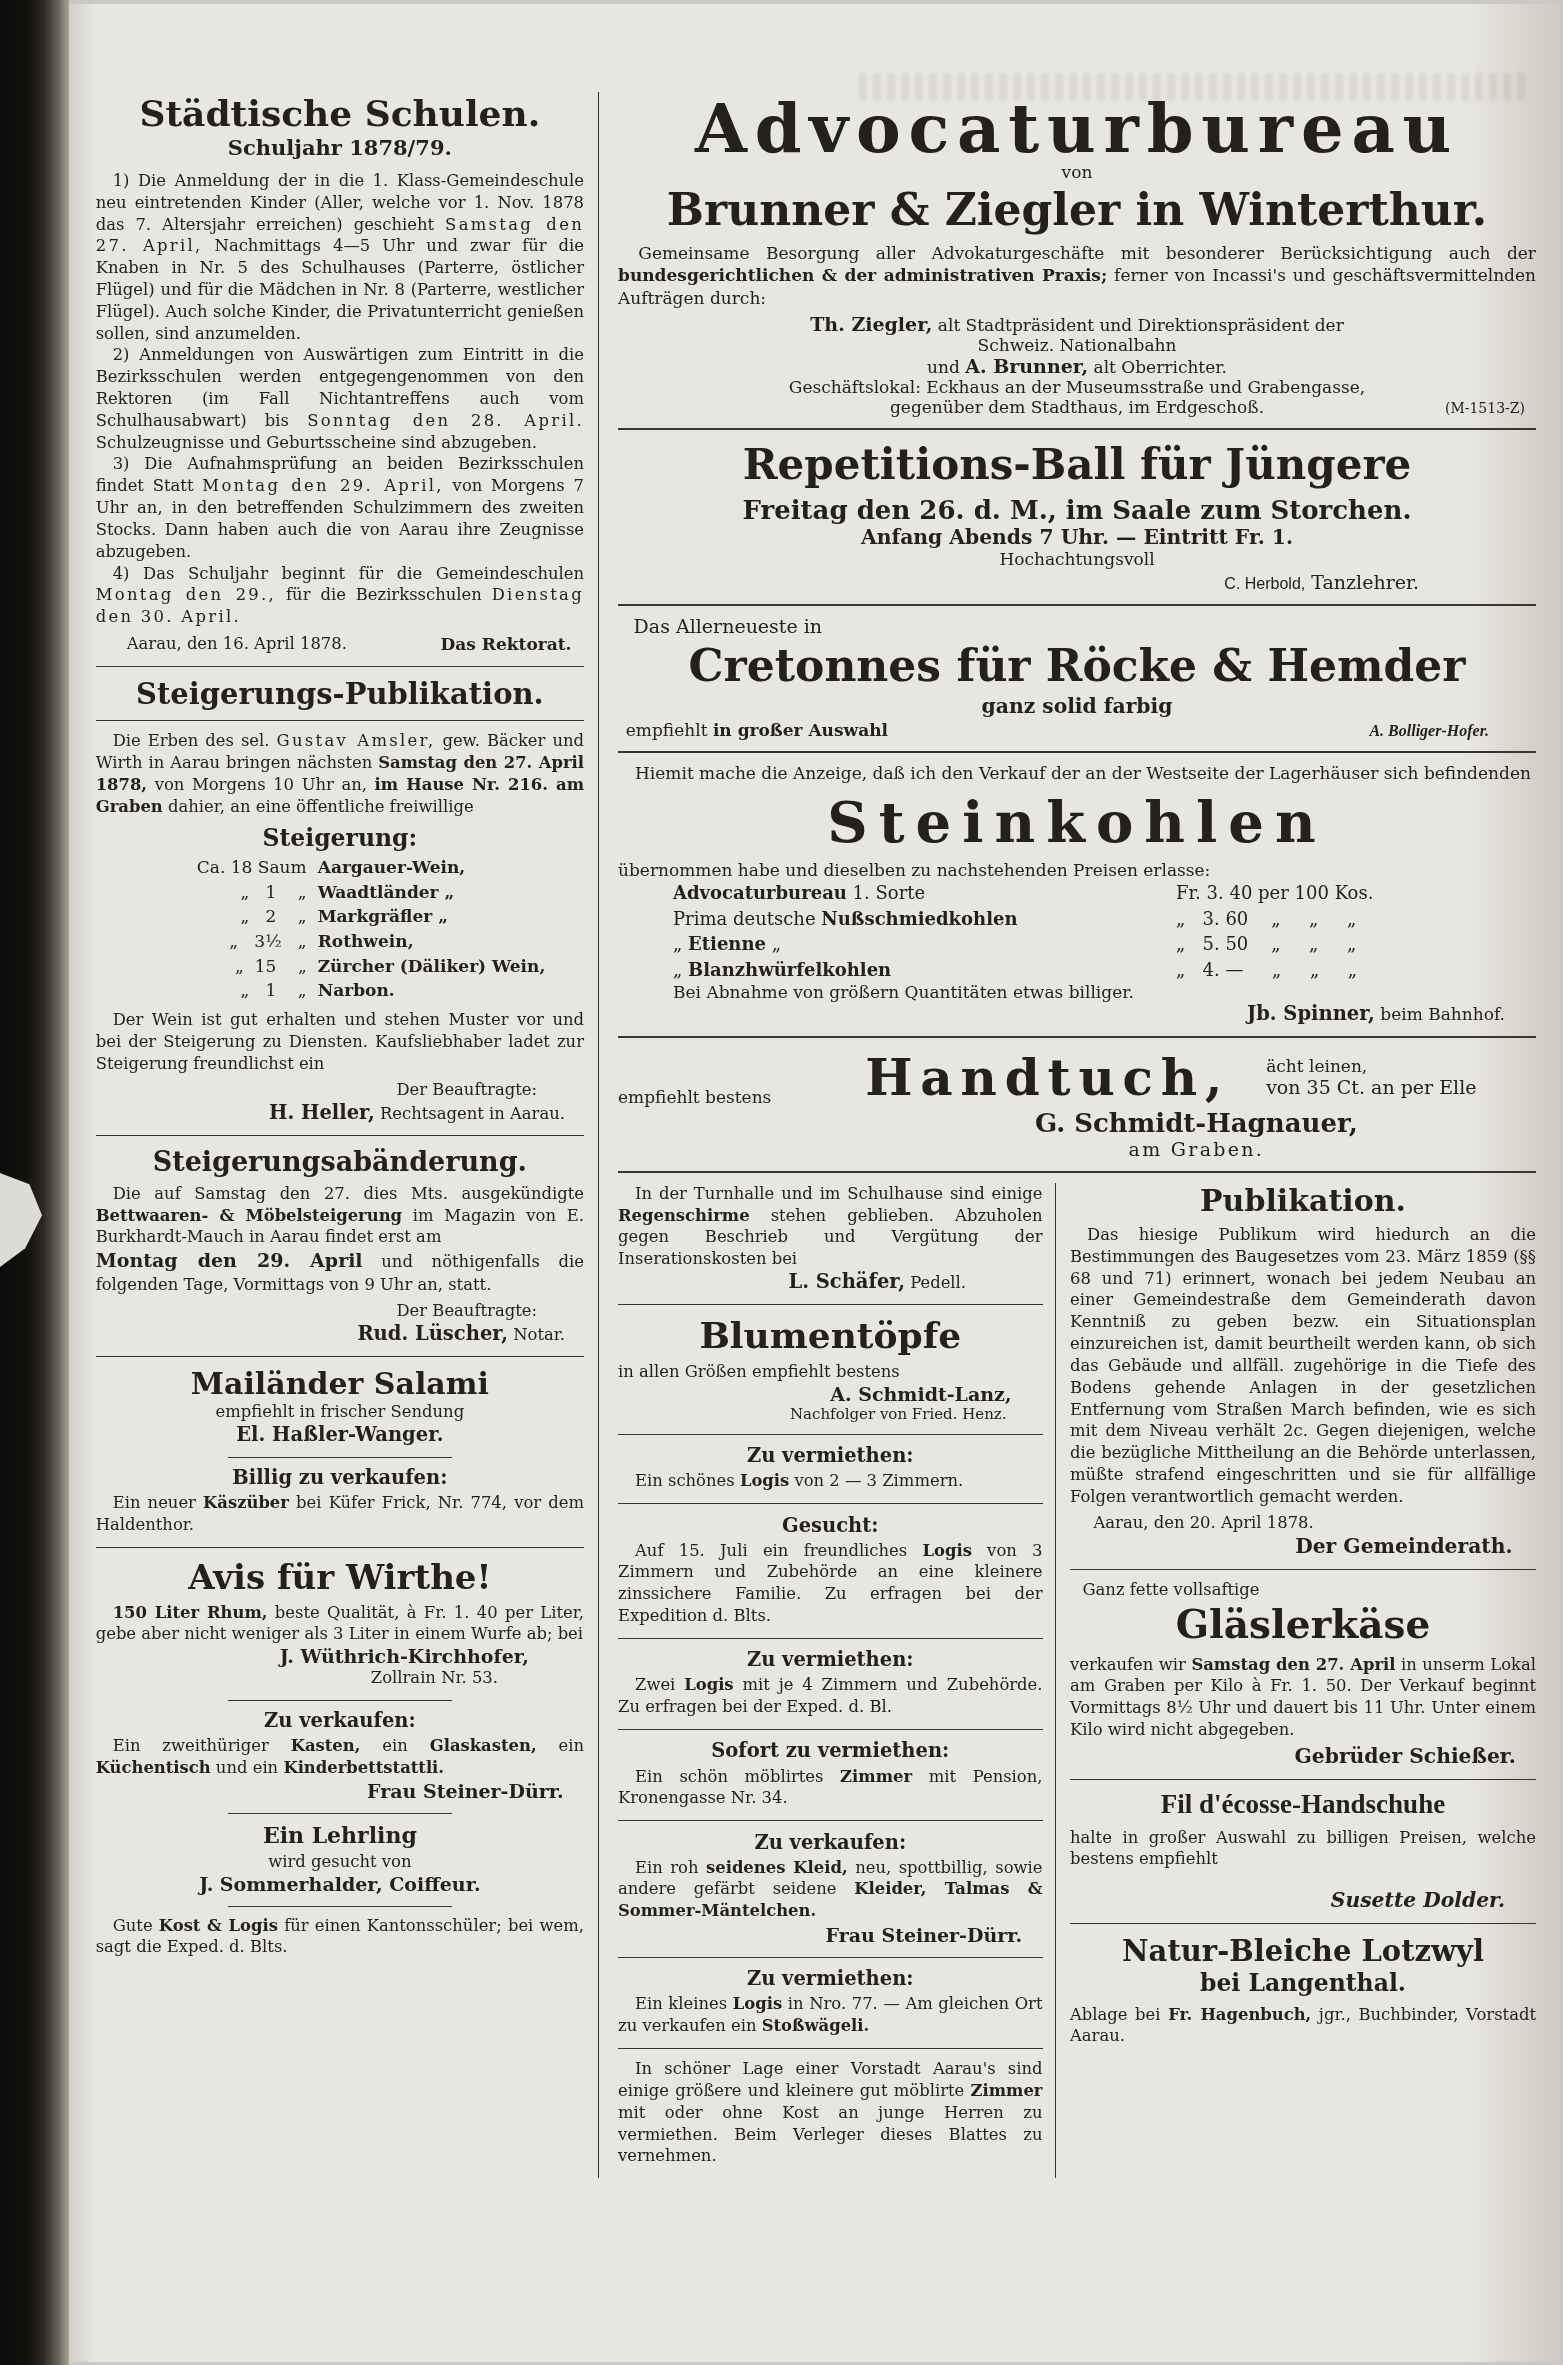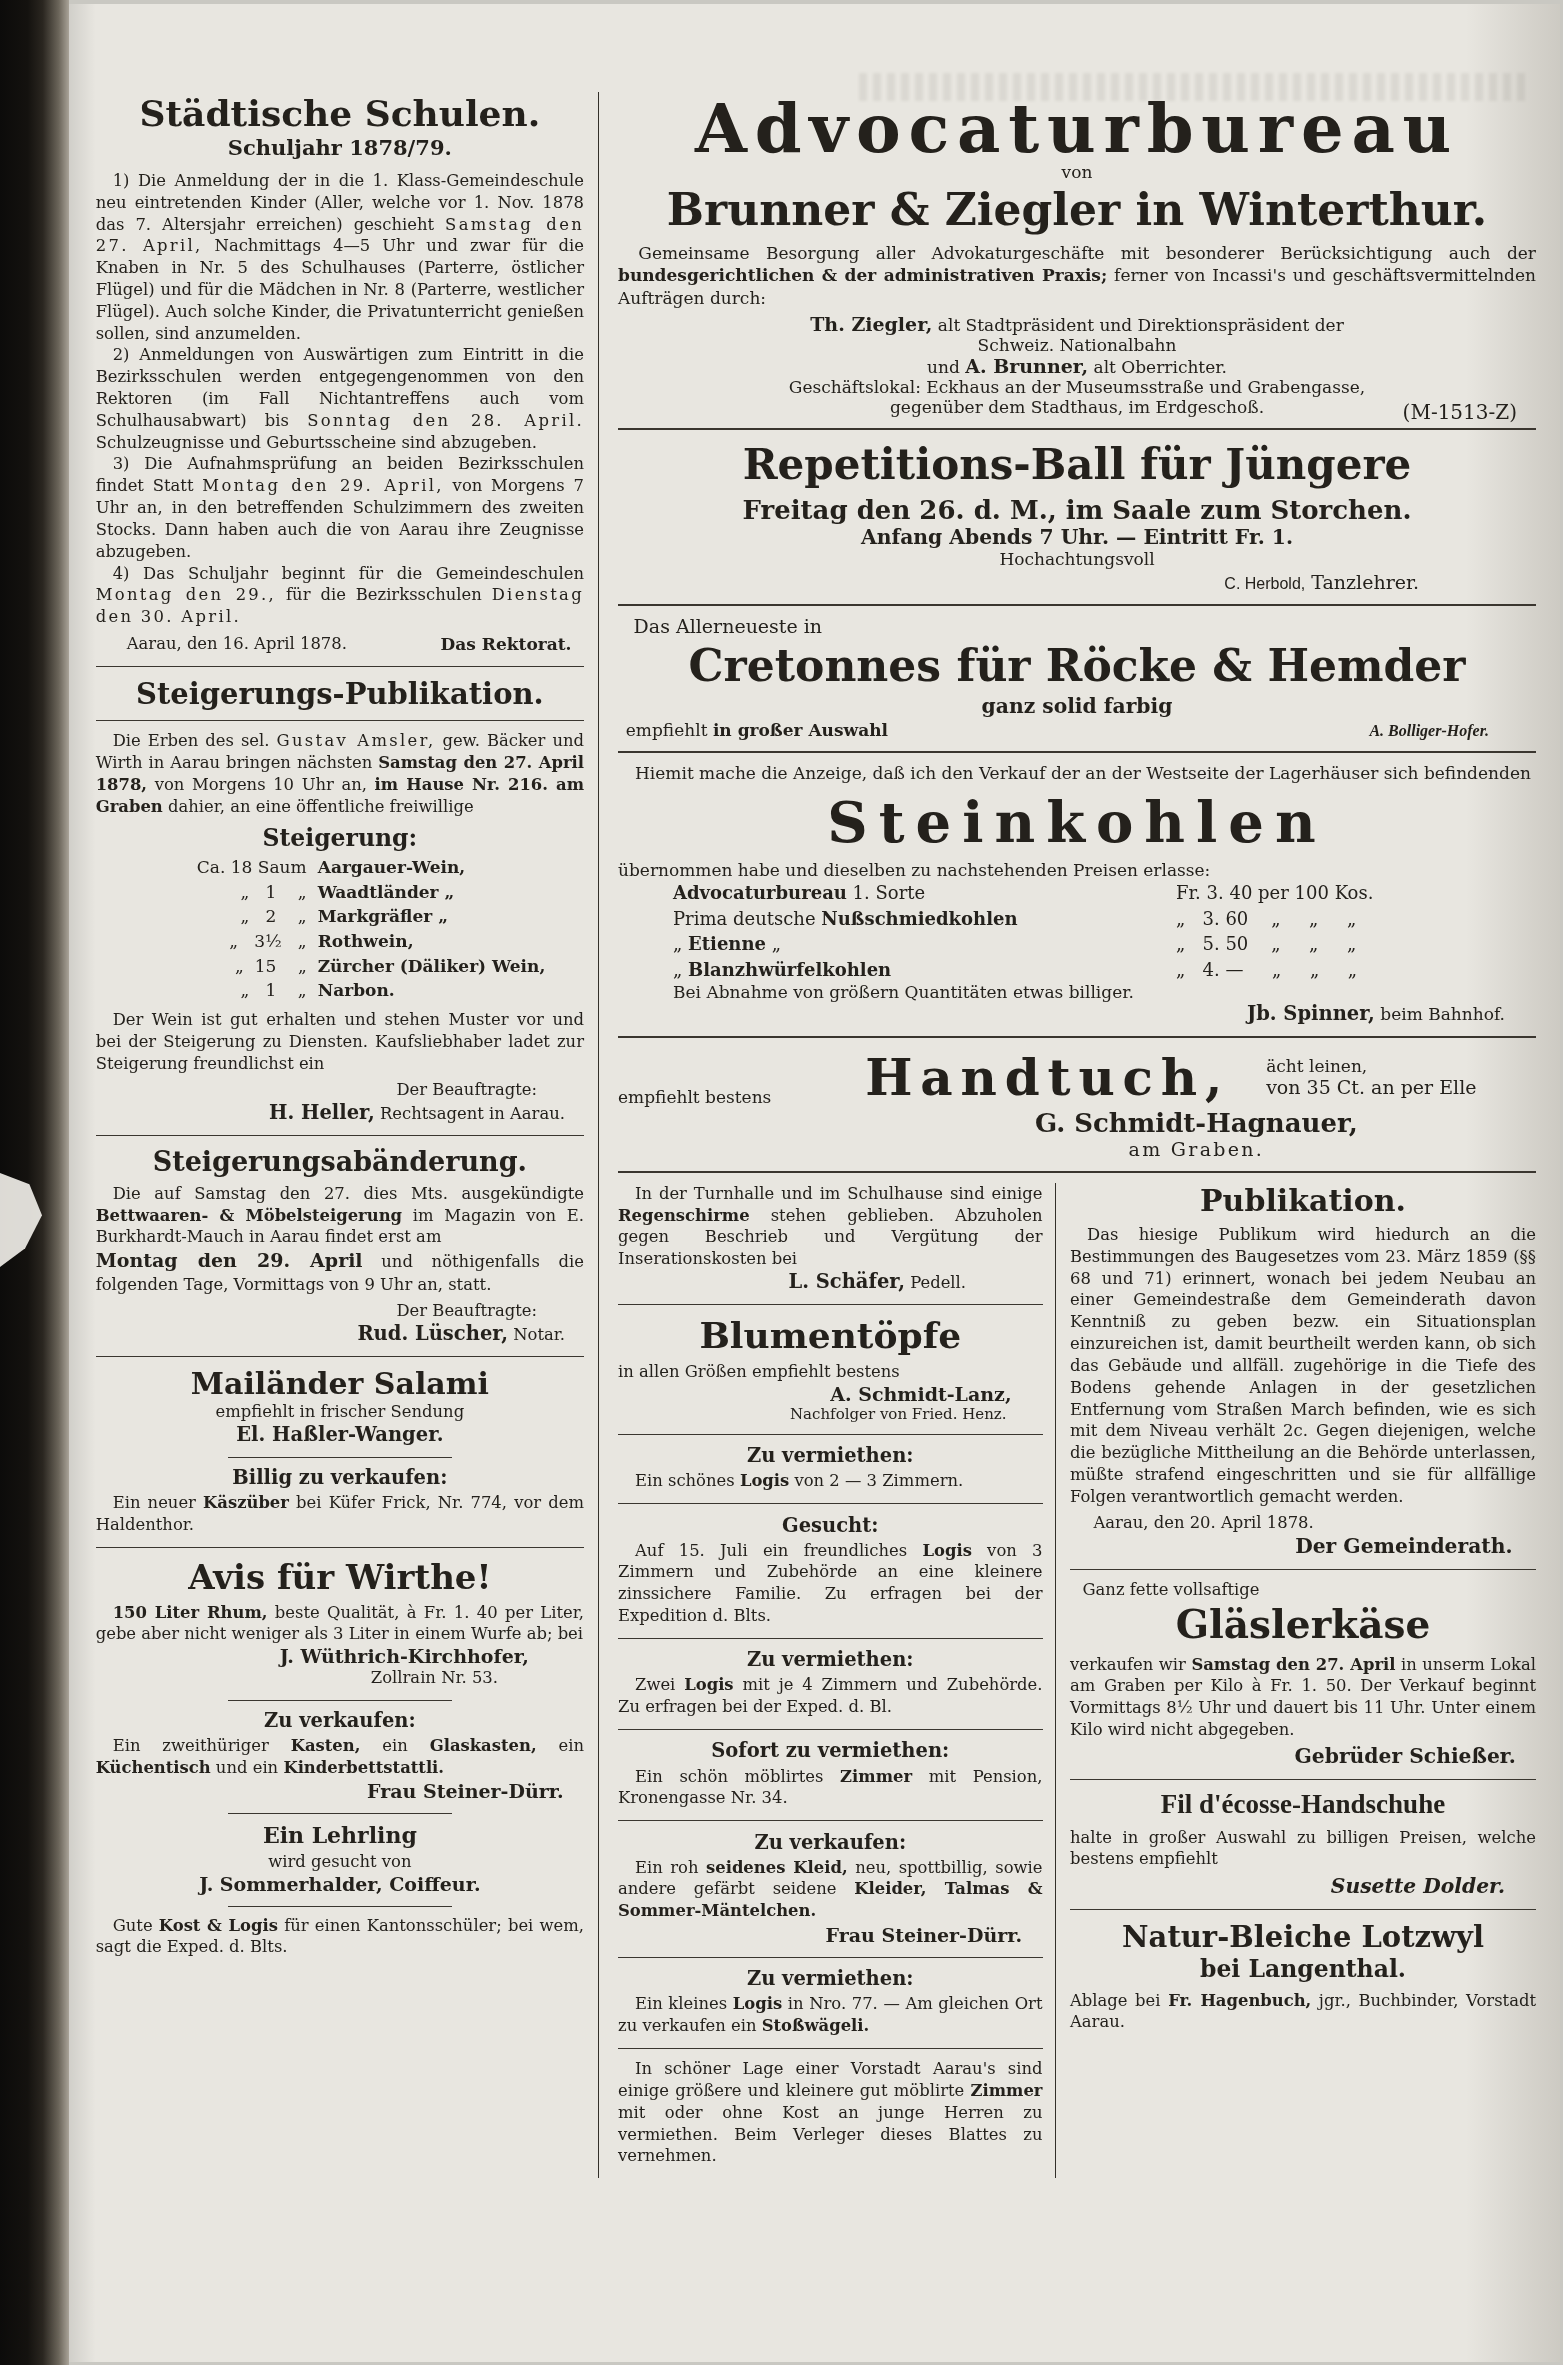--- a/index.html
+++ b/index.html
@@ -78,21 +78,21 @@
   .footrow { display:flex; justify-content:space-between; margin-top:4.7px; padding:0 12.5px 0 31px; }
 
   .wine { margin:3.1px 0 6.3px 94px; font-size:17px; line-height:1.45; }
   .wqty { display:inline-block; min-width:117px; text-align:right; white-space:pre; margin-right:11px; }
 
   .agent { text-align:right; padding-right:47px; margin-top:4.7px; }
   .agent2 { text-align:right; padding-right:19px; }
 
   .adv-body p { margin:0; text-indent:20.3px; text-align:justify; font-size:17px; line-height:1.3; }
   .posrel { position:relative; }
-  .ref { position:absolute; right:19px; top:3.1px; font-size:20px; }
+  .ref { position:absolute; right:11px; top:3.1px; font-size:14px; }
 
   .ballsig { text-align:right; padding-right:117px; margin-top:1.6px; }
 
   .price-row { display:flex; font-size:18px; line-height:1.42; }
   .pname { flex:1; padding-left:55px; }
   .pprice { width:360px; white-space:pre; }
 
   .hand-row1 { display:flex; align-items:baseline; }
   .hand-row2 { display:flex; align-items:center; margin-top:1.6px; }
   .hand-right { margin-left:36px; line-height:1.2; }
@@ -417,21 +417,21 @@
             <div class="rgt" style="padding-right:20.3px; margin-top:3.1px"><span class="b fz26">Gebrüder Schießer.</span></div>
           </section>
 
           <hr class="rule thin">
 
           <section class="sec">
             <div class="hHands">Fil d'écosse-Handschuhe</div>
             <div class="bt">
                 <p style="text-indent:0">halte in großer Auswahl zu billigen Preisen, welche bestens empfiehlt</p>
               </div>
-            <div class="rgt" style="padding-right:31px; margin-top:4px"><span class="b it fz26">Susette Dolder.</span></div>
+            <div class="rgt" style="padding-right:31px; margin-top:18px"><span class="b it fz26">Susette Dolder.</span></div>
           </section>
 
           <hr class="rule thin">
 
           <section class="sec">
             <div class="hNatur">Natur-Bleiche Lotzwyl</div>
             <div class="hNaturSub">bei Langenthal.</div>
             <div class="bt">
                 <p style="text-indent:0"><span>Ablage bei </span><span class="b">Fr. Hagenbuch,</span><span> jgr., Buchbinder, Vorstadt Aarau.</span></p>
               </div>

